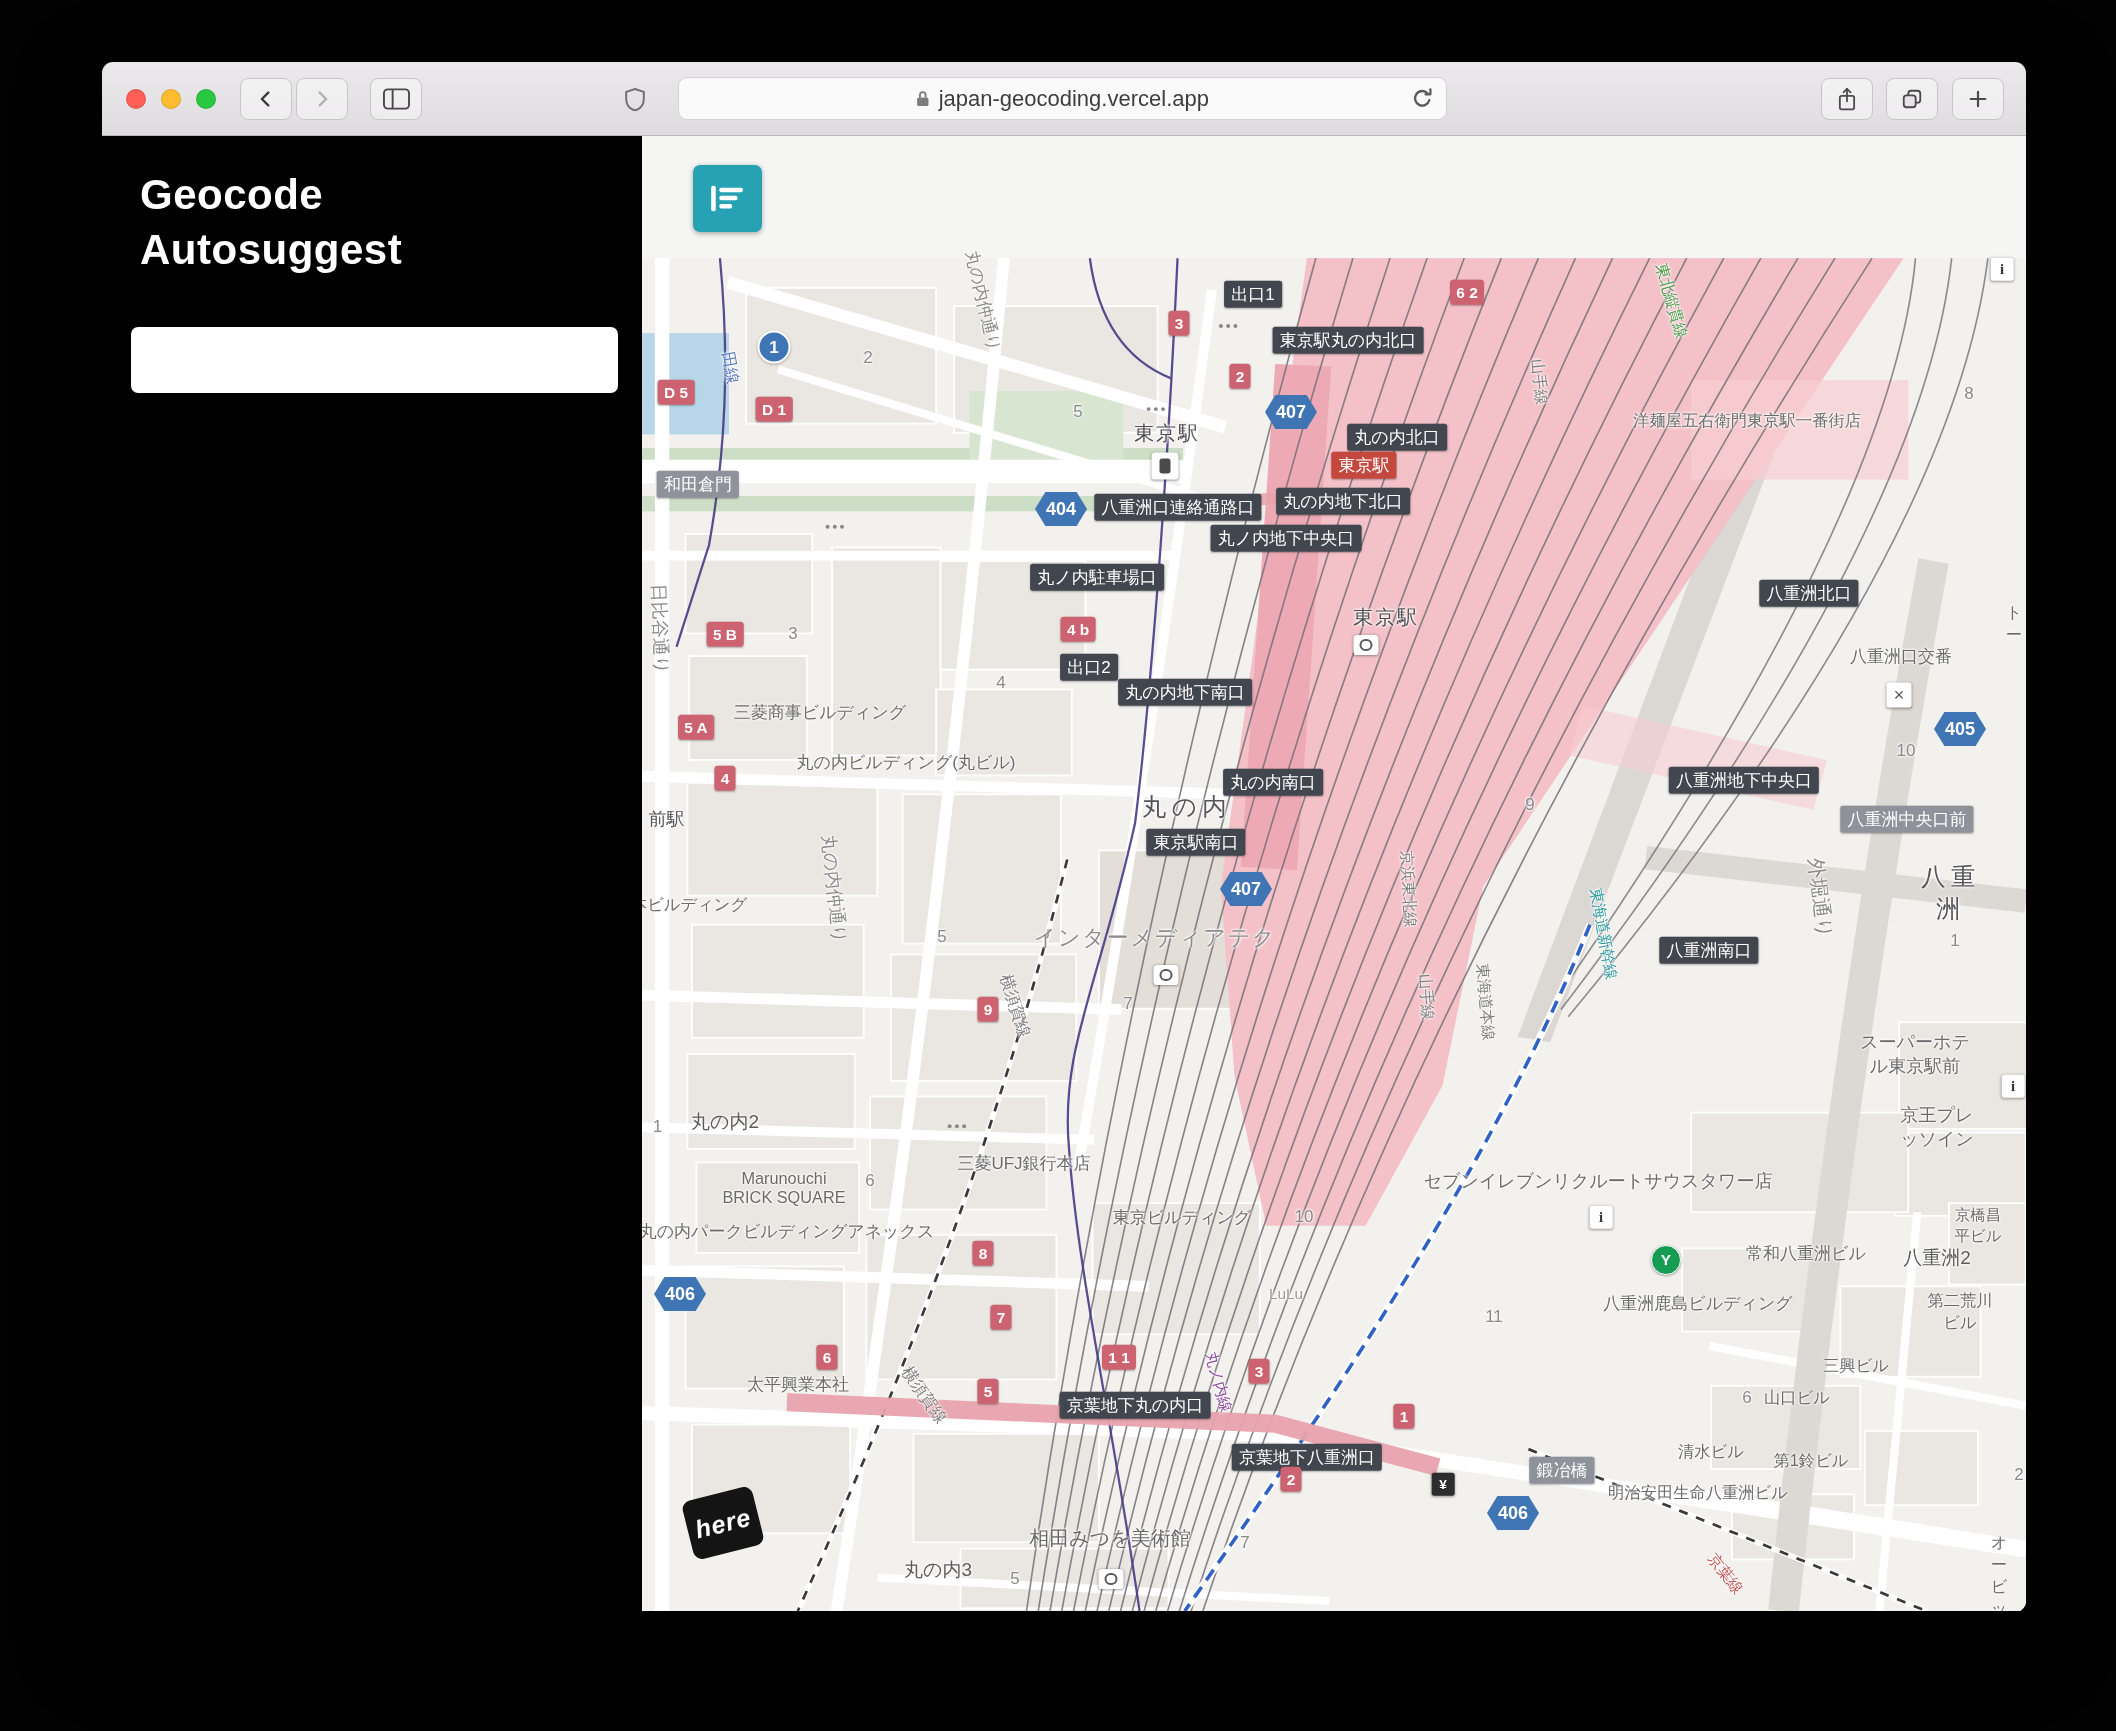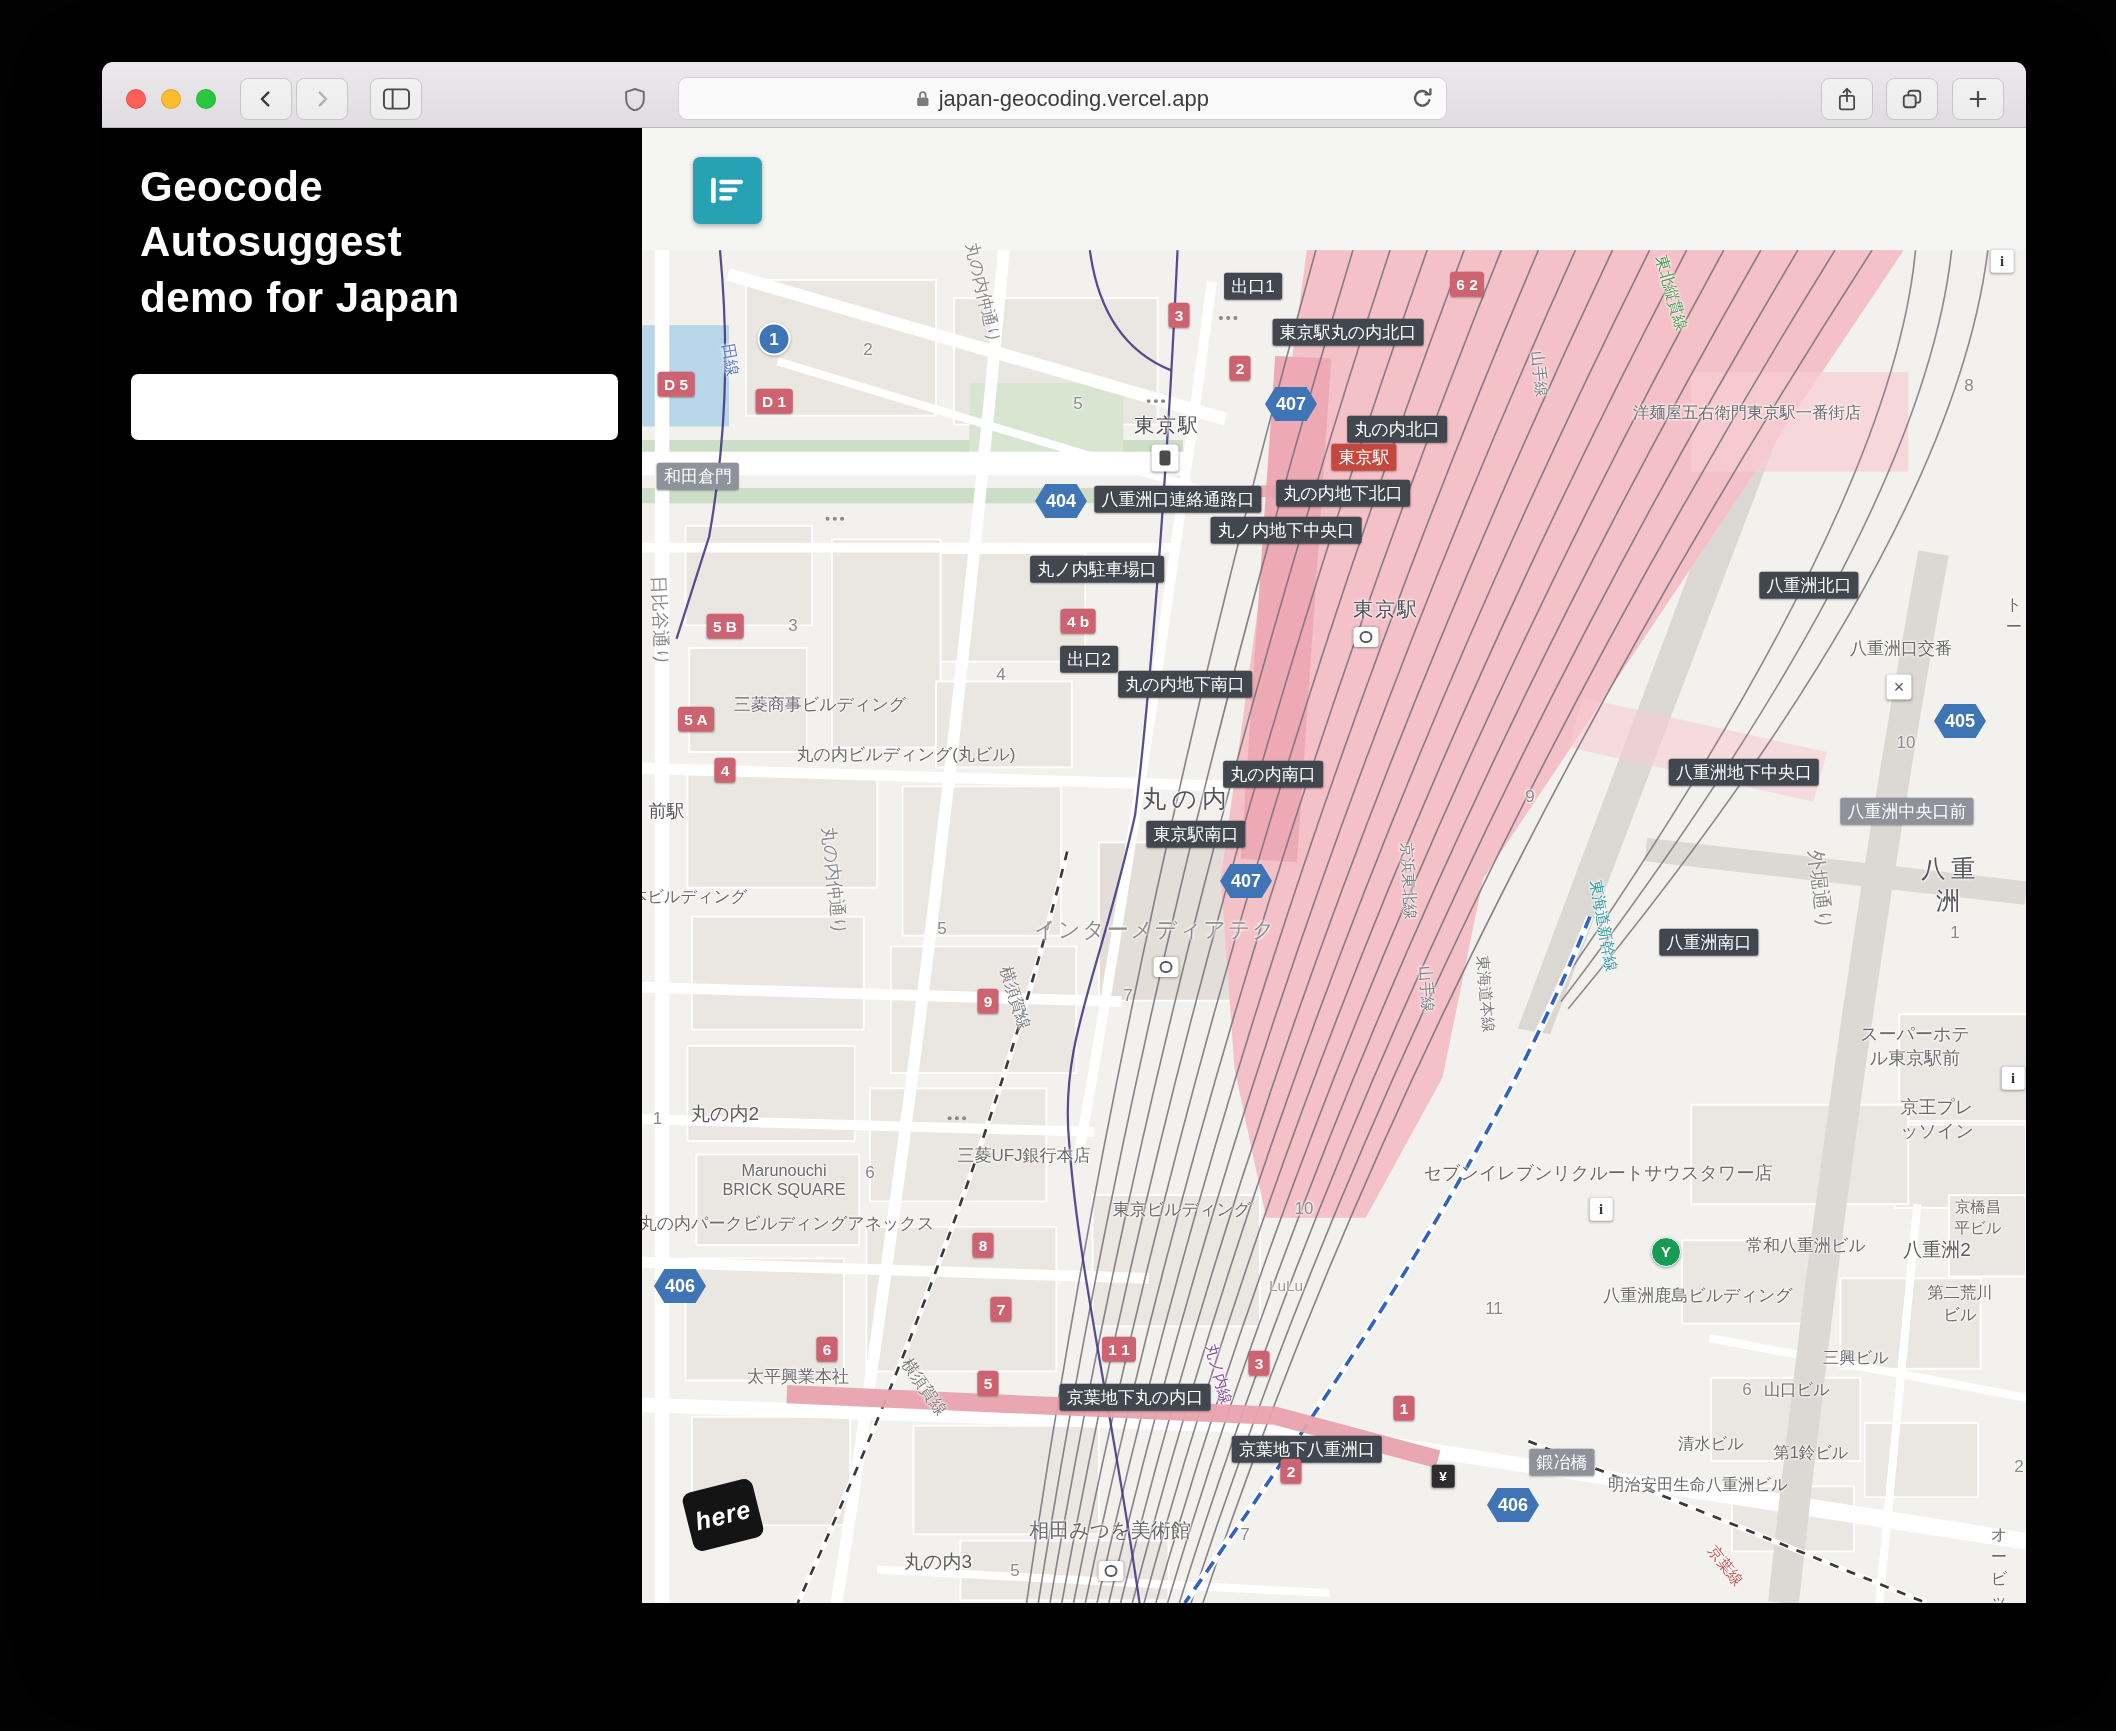--- a/index.html
+++ b/index.html
@@ -5,21 +5,21 @@
   * { margin:0; padding:0; box-sizing:border-box; }
   html,body { width:2117px; height:1731px; background:#020202; overflow:hidden;
               font-family:"Liberation Sans", sans-serif; }
 
   
   .window { position:absolute; left:102px; top:62px; width:1924px; height:1550px;
             border-radius:11px; overflow:hidden; background:#000;
             box-shadow:0 27px 81px rgba(0,0,0,.7); }
 
   
-  .titlebar { position:relative; height:66px;
+  .titlebar { position:relative; height:74px;
               background:linear-gradient(#ebe9eb,#dedcde);
               border-bottom:0.9px solid #b9b7b9; }
   .traffic { position:absolute; left:23.5px; top:27px; display:flex; gap:15.4px; }
   .tl { width:20px; height:20px; border-radius:50%; border:0.9px solid rgba(0,0,0,.12); }
   .tl-close{ background:#ff5f57; } .tl-min{ background:#febc2e; } .tl-zoom{ background:#28c840; }
 
   .tb-btn { height:42px; min-width:52px; border:0.9px solid #c7c5c7; border-radius:8.1px;
             background:rgba(255,255,255,.45); display:flex; align-items:center;
             justify-content:center; cursor:pointer; }
   .tb-icon { height:42px; min-width:42px; display:flex; align-items:center;
@@ -187,21 +187,20 @@
       </div>
     </div>
   </div>
 
   <div class="content">
 
     <div class="side">
       <div class="side-title">
         <div>Geocode</div>
         <div>Autosuggest</div>
-        <div>demo for Japan</div>
       </div>
       <input class="side-input" type="text" placeholder="" style="">
     </div>
 
     <div class="map">
 
       <svg class="base" width="1384" height="1475" viewBox="0 0 1530 1631">
         <rect width="1530" height="1631" fill="#f3f1ee"></rect>
 
         <g fill="#eae7e2" stroke="#ffffff" stroke-width="2">

